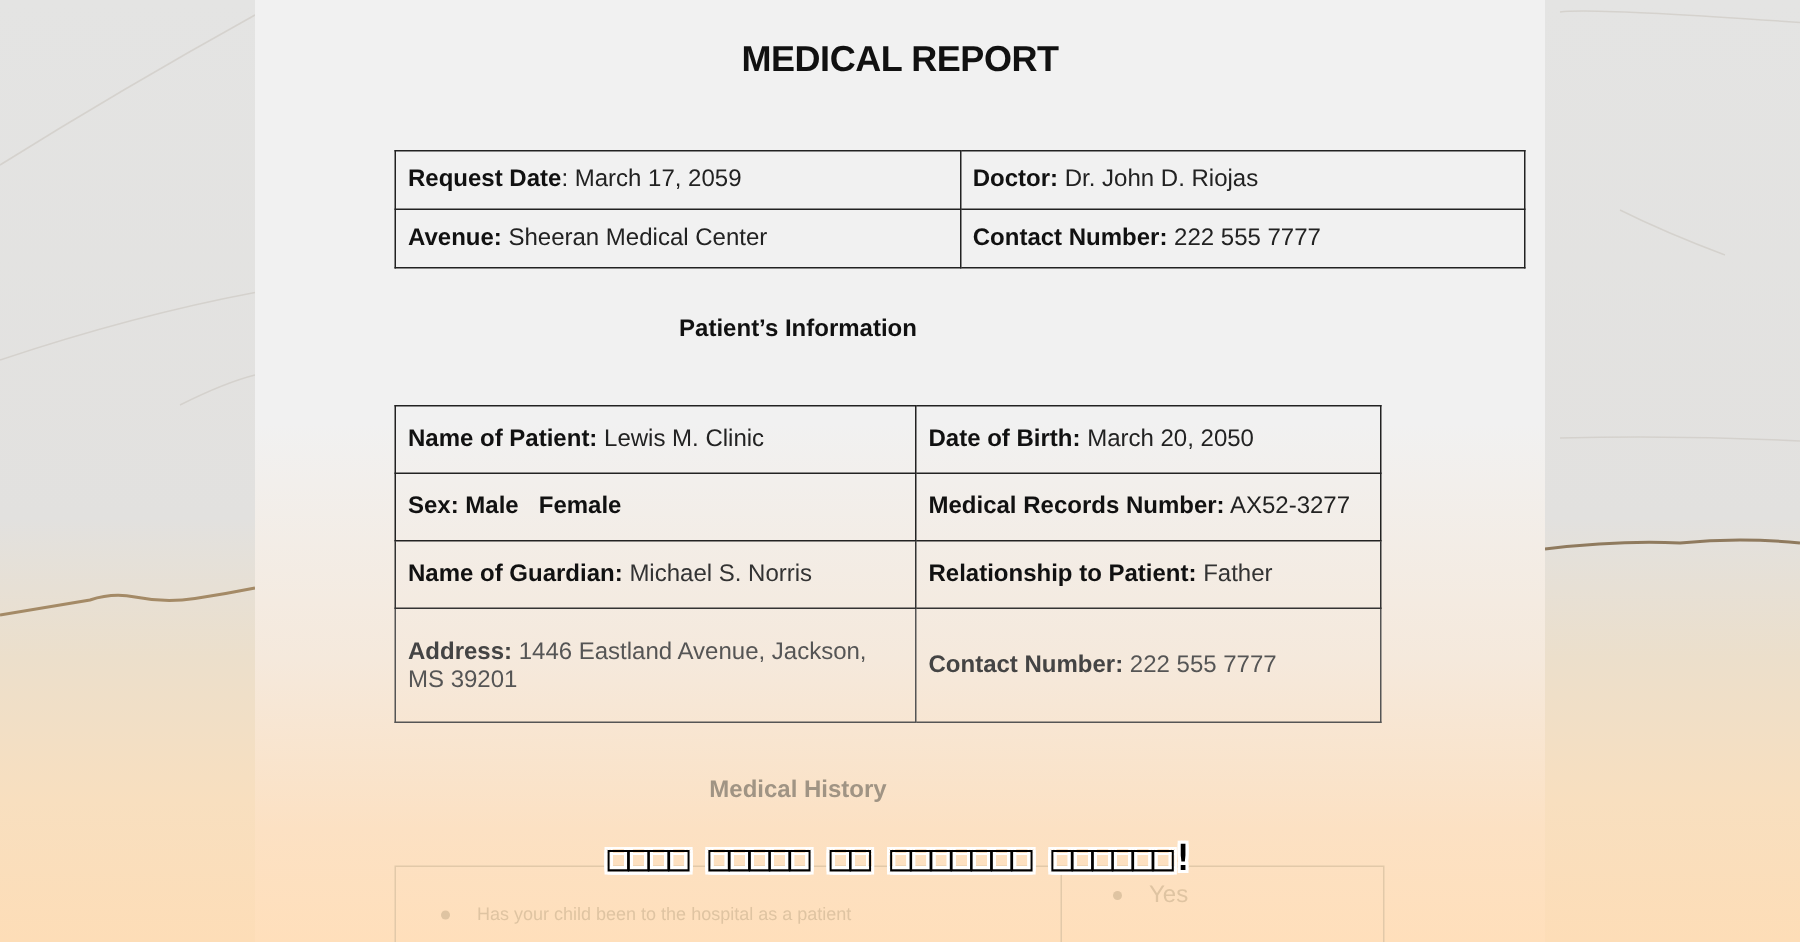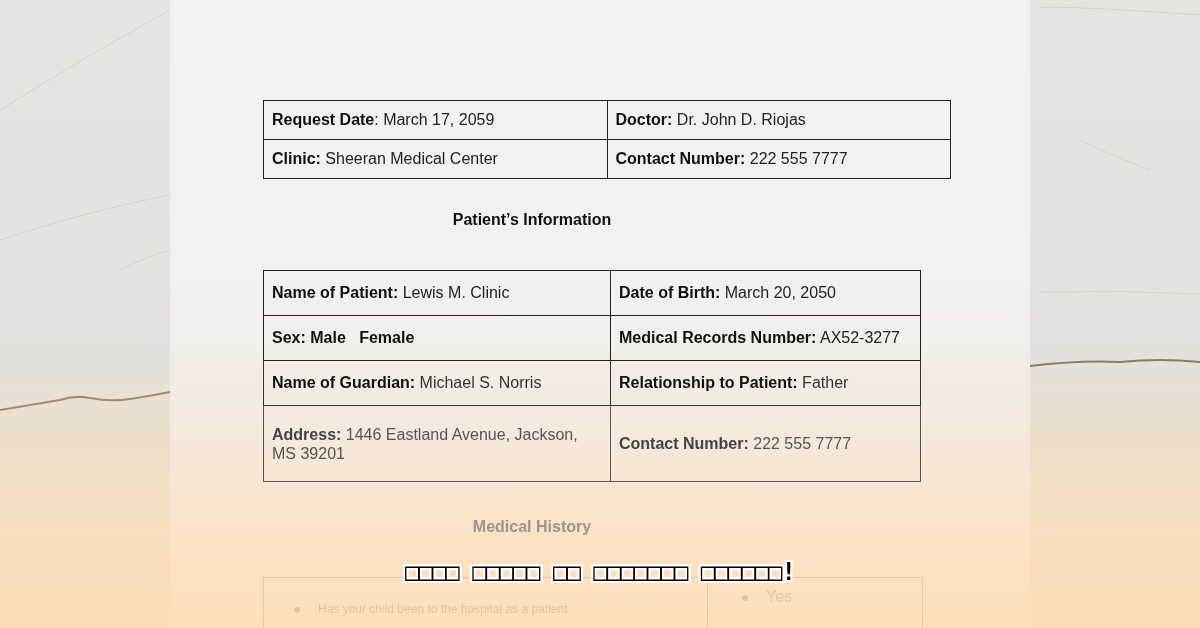--- a/index.html
+++ b/index.html
@@ -7,21 +7,21 @@
     font-family:"Liberation Sans",sans-serif;
     background:linear-gradient(180deg,#e4e4e3 0%,#e2e1df 55%,#ecdfcb 70%,#f8dfbf 85%,#fdddb7 100%);}
   .marble{position:absolute;inset:0;pointer-events:none;}
   .page{position:absolute;left:170px;top:0;width:860px;height:628px;
     background:linear-gradient(180deg,#f1f1f1 0%,#f1f1f1 45%,#f5e9dc 70%,#fce1c3 88%,#ffdfbb 100%);}
   .title{position:absolute;left:0;width:860px;top:26px;text-align:center;
     font-weight:bold;font-size:24px;color:#111;letter-spacing:-0.3px;}
   table{border-collapse:collapse;position:absolute;}
   td{border:1.6px solid #222;font-size:16px;color:#222;padding:0 8px;vertical-align:middle;}
   td b{color:#111;}
-  .t1{left:93px;top:100px;width:688px;}
+  .t1{left:93px;top:100px;width:754px;}
   .t1 td{height:38px;width:50%;}
   .sub{position:absolute;left:0;width:724px;text-align:center;font-weight:bold;font-size:16px;color:#111;}
   .t2{left:93px;top:270px;width:658px;}
   .t2 td{height:44px;}
   .t2 td.c1{width:330px;}
   .t2 tr.r3 td{border-color:#333;color:#333;}
   .t2 tr.r4 td{border-color:#555;color:#555;height:75px;line-height:19px;}
   .t2 tr.r4 td b{color:#444;}
   .mh{top:518px;color:#a09484;}
   .t3{position:absolute;left:93px;top:577px;width:658px;height:60px;border:1.2px solid #e2c9a9;}
@@ -44,29 +44,30 @@
     <path d="M120 270 Q150 255 170 250"></path>
     <path d="M1040 8 Q1060 5 1200 15"></path>
     <path d="M1080 140 Q1110 155 1150 170"></path>
     <path d="M1040 292 Q1120 290 1200 294"></path>
   </g>
   <path d="M0 410 Q30 405 60 400 Q75 395 90 398 Q110 402 130 399 Q150 396 170 392" fill="none" stroke="#a48a66" stroke-width="2"></path>
   <path d="M1030 366 Q1080 360 1120 362 Q1160 358 1200 362" fill="none" stroke="#8f7a5e" stroke-width="2"></path>
 </svg>
 
 <div class="page">
+  <div class="title">MEDICAL REPORT</div>
 
   <table class="t1">
     <tbody>
         <tr>
       <td><b>Request Date</b><span>: March 17, 2059</span></td>
       <td><b>Doctor:</b><span> Dr. John D. Riojas</span></td>
     </tr>
     <tr>
-      <td><b>Clinic:</b><span> Sheeran Medical Center</span></td>
+      <td><b>Avenue:</b><span> Sheeran Medical Center</span></td>
       <td><b>Contact Number:</b><span> 222 555 7777</span></td>
     </tr>
   </tbody>
     </table>
 
   <div class="sub" style="top:211px">Patient’s Information</div>
 
   <table class="t2">
     <tbody>
         <tr>

